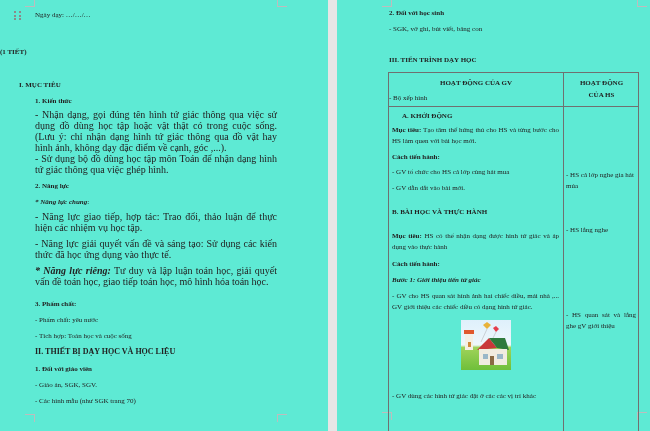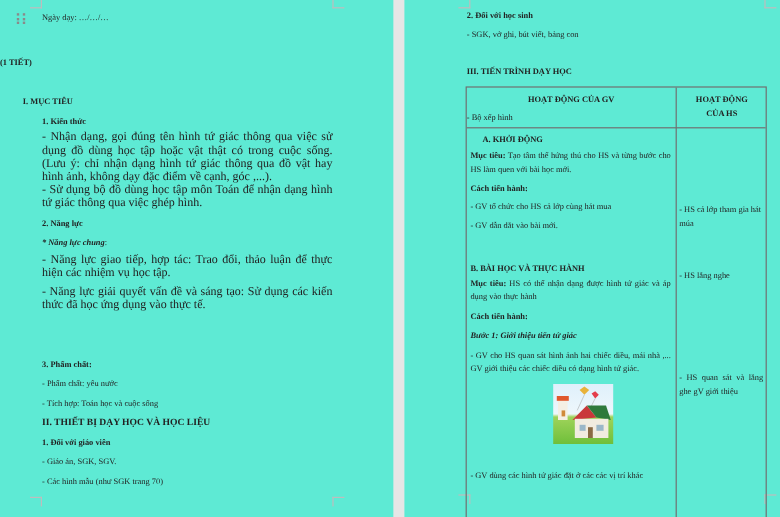--- a/index.html
+++ b/index.html
@@ -85,20 +85,23 @@
 
   <div class="para" style="left:35px; top:109px; width:242px;">- Nhận dạng, gọi đúng tên hình tứ giác thông qua việc sử dụng đồ dùng học tập hoặc vật thật có trong cuộc sống. (Lưu ý: chỉ nhận dạng hình tứ giác thông qua đồ vật hay hình ảnh, không dạy đặc điểm về cạnh, góc ,...).</div>
   <div class="para" style="left:35px; top:153px; width:242px;">- Sử dụng bộ đồ dùng học tập môn Toán để nhận dạng hình tứ giác thông qua việc ghép hình.</div>
 
   <div class="text b" style="left:35px; top:182px;">2. Năng lực</div>
   <div class="text" style="left:35px; top:198px;">
     <span class="b i">* Năng lực chung</span><span>:</span>
   </div>
   <div class="para" style="left:35px; top:211px; width:242px;">- Năng lực giao tiếp, hợp tác: Trao đổi, thảo luận để thực hiện các nhiệm vụ học tập.</div>
   <div class="para" style="left:35px; top:238px; width:242px;">- Năng lực giải quyết vấn đề và sáng tạo: Sử dụng các kiến thức đã học ứng dụng vào thực tế.</div>
+  <div class="para" style="left:35px; top:265px; width:242px;">
+    <span class="b i">* Năng lực riêng:</span><span> Tư duy và lập luận toán học, giải quyết vấn đề toán học, giao tiếp toán học, mô hình hóa toán học.</span>
+  </div>
 
   <div class="text b" style="left:35px; top:300px;">3. Phẩm chất:</div>
   <div class="text" style="left:35px; top:316px;">- Phẩm chất: yêu nước</div>
   <div class="text" style="left:35px; top:332px;">- Tích hợp: Toán học và cuộc sống</div>
   <div class="text b" style="left:35px; top:347px; font-size:8px;">II. THIẾT BỊ DẠY HỌC VÀ HỌC LIỆU</div>
   <div class="text b" style="left:35px; top:365px;">1. Đối với giáo viên</div>
   <div class="text" style="left:35px; top:381px;">- Giáo án, SGK, SGV.</div>
   <div class="text" style="left:35px; top:397px;">- Các hình mẫu (như SGK trang 70)</div>
 </div>
 
@@ -123,24 +126,24 @@
     <div class="th" style="left:175px; width:75px; top:5px;">HOẠT ĐỘNG</div>
     <div class="th" style="left:175px; width:75px; top:17px;">CỦA HS</div>
 
     <div class="cell-text b" style="left:3px; top:38px;margin-left:10px;">A. KHỞI ĐỘNG</div>
     <div class="cell-text" style="left:3px; top:52px; width:167px; text-align:justify;">
       <span class="b">Mục tiêu:</span><span> Tạo tâm thế hứng thú cho HS và từng bước cho HS làm quen với bài học mới.</span>
     </div>
     <div class="cell-text b" style="left:3px; top:79px;">Cách tiến hành:</div>
     <div class="cell-text" style="left:3px; top:94px;text-align:right;">- GV tổ chức cho HS cả lớp cùng hát mua</div>
     <div class="cell-text" style="left:3px; top:110px;">- GV dẫn dắt vào bài mới.</div>
-    <div class="cell-text" style="left:177px; top:97px; width:70px;">- HS cả lớp tham gia hát múa</div>
+    <div class="cell-text" style="left:177px; top:97px; width:70px;">- HS cả lớp nghe gia hát múa</div>
     <div class="cell-text" style="left:177px; top:128px;margin-top:24px;">- HS lắng nghe</div>
 
-    <div class="cell-text b" style="left:3px; top:146px;text-align:center;">B. BÀI HỌC VÀ THỰC HÀNH</div>
+    <div class="cell-text b" style="left:3px; top:134px;text-align:center;">B. BÀI HỌC VÀ THỰC HÀNH</div>
     <div class="cell-text" style="left:3px; top:158px; width:167px; text-align:justify;">
       <span class="b">Mục tiêu:</span><span> HS có thể nhận dạng được hình tứ giác và áp dụng vào thực hành</span>
     </div>
     <div class="cell-text b" style="left:3px; top:186px;">Cách tiến hành:</div>
     <div class="cell-text b i" style="left:3px; top:202px;">Bước 1: Giới thiệu tiến tứ giác</div>
     <div class="cell-text" style="left:3px; top:218px; width:167px; text-align:justify;">- GV cho HS quan sát hình ảnh hai chiếc diều, mái nhà ,... GV giới thiệu các chiếc diều có dạng hình tứ giác.</div>
     <div class="cell-text" style="left:177px; top:237px; width:70px; text-align:justify;">- HS quan sát và lắng ghe gV giới thiệu</div>
 
     <div class="illustration">
       <svg width="50" height="50" viewBox="0 0 50 50">

